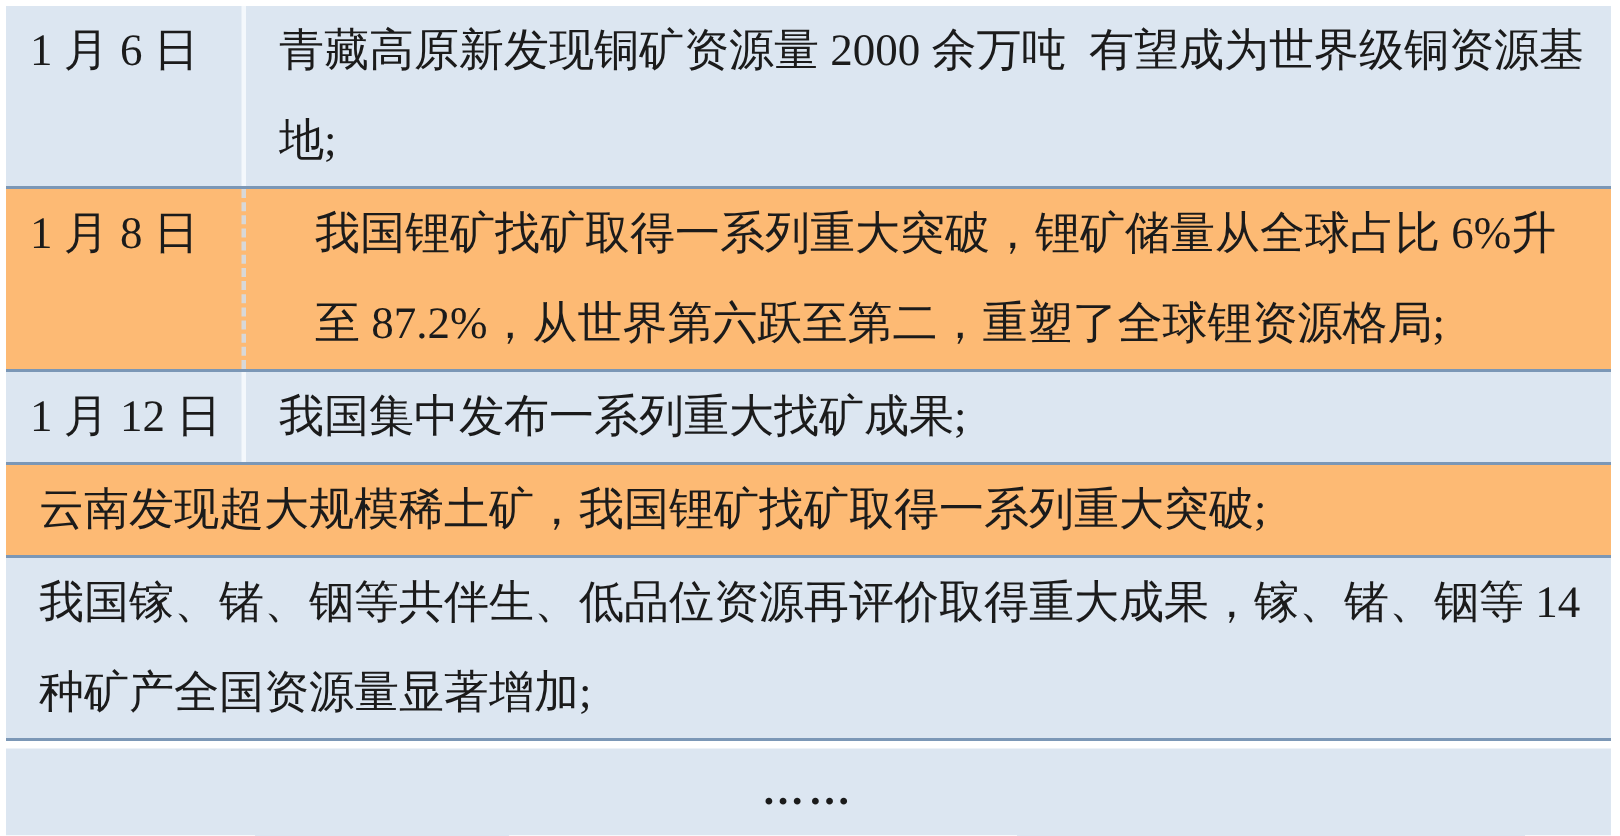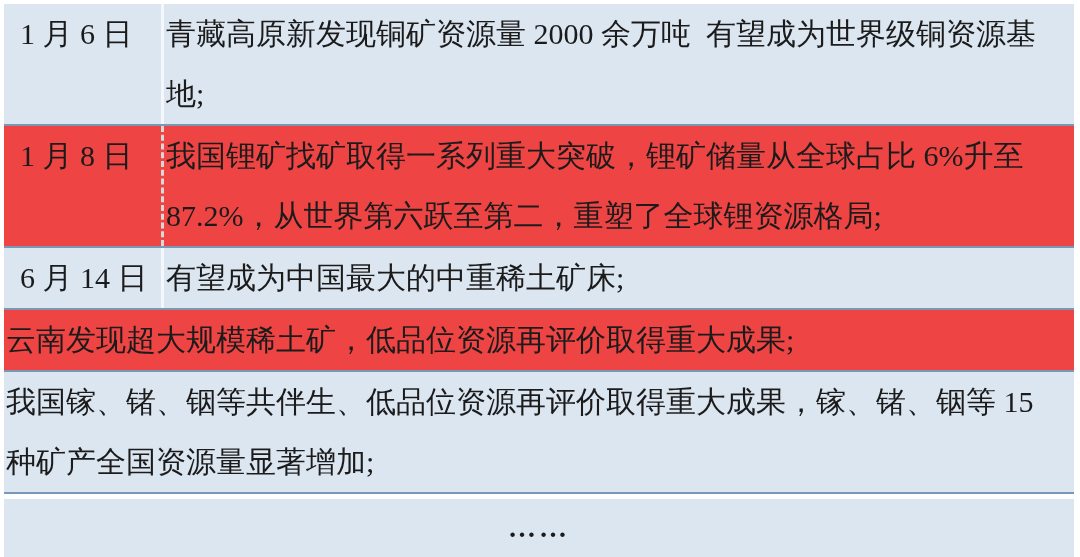--- a/index.html
+++ b/index.html
@@ -16,37 +16,37 @@
     display: flex;
     flex-direction: column;
     height: 100%;
   }
   .row {
     display: flex;
     border-bottom: 2px solid #7b97b6;
     flex: none;
   }
   .row.shaded { background: #dce6f1; }
-  .row.plain  { background: #ef4444; }
+  .row.plain  { background: #fdba74; gap: 24px; }
   .cell {
     font-size: 30px;
     line-height: 60px;
     color: #1b1b1b;
   }
   .date-cell {
     flex: none;
     width: 160px;
     padding-left: 16px;
     box-sizing: border-box;
   }
   .shaded .date-cell { border-right: 3px solid #f4f8fc; }
   .plain  .date-cell { border-right: 3px dashed #d8d8d8; }
   .event-cell {
     flex: 1;
-    padding-left: 2px;
+    padding-left: 22px;
     padding-right: 8px;
     white-space: pre-wrap;
   }
   .footer-row {
     margin-top: 5px;
     background: #dce6f1;
     flex: 1;
     display: flex;
     align-items: center;
     justify-content: center;
@@ -63,25 +63,25 @@
 
   <div class="row shaded">
     <div class="cell date-cell">1 月 6 日</div>
     <div class="cell event-cell">青藏高原新发现铜矿资源量 2000 余万吨  有望成为世界级铜资源基地;</div>
   </div>
     <div class="row plain">
     <div class="cell date-cell">1 月 8 日</div>
     <div class="cell event-cell">我国锂矿找矿取得一系列重大突破，锂矿储量从全球占比 6%升至 87.2%，从世界第六跃至第二，重塑了全球锂资源格局;</div>
   </div>
     <div class="row shaded">
-    <div class="cell date-cell">6 月 14 日</div>
-    <div class="cell event-cell">有望成为中国最大的中重稀土矿床;</div>
+    <div class="cell date-cell">1 月 12 日</div>
+    <div class="cell event-cell">我国集中发布一系列重大找矿成果;</div>
   </div>
     <div class="row plain">
-    <div class="cell event-cell">云南发现超大规模稀土矿，低品位资源再评价取得重大成果;</div>
+    <div class="cell event-cell">云南发现超大规模稀土矿，我国锂矿找矿取得一系列重大突破;</div>
   </div>
     <div class="row shaded">
-    <div class="cell event-cell">我国镓、锗、铟等共伴生、低品位资源再评价取得重大成果，镓、锗、铟等 15 种矿产全国资源量显著增加;</div>
+    <div class="cell event-cell">我国镓、锗、铟等共伴生、低品位资源再评价取得重大成果，镓、锗、铟等 14 种矿产全国资源量显著增加;</div>
   </div>
     <div class="footer-row">
     <span>……</span>
   </div>
 </div>
 
 </body></html>

